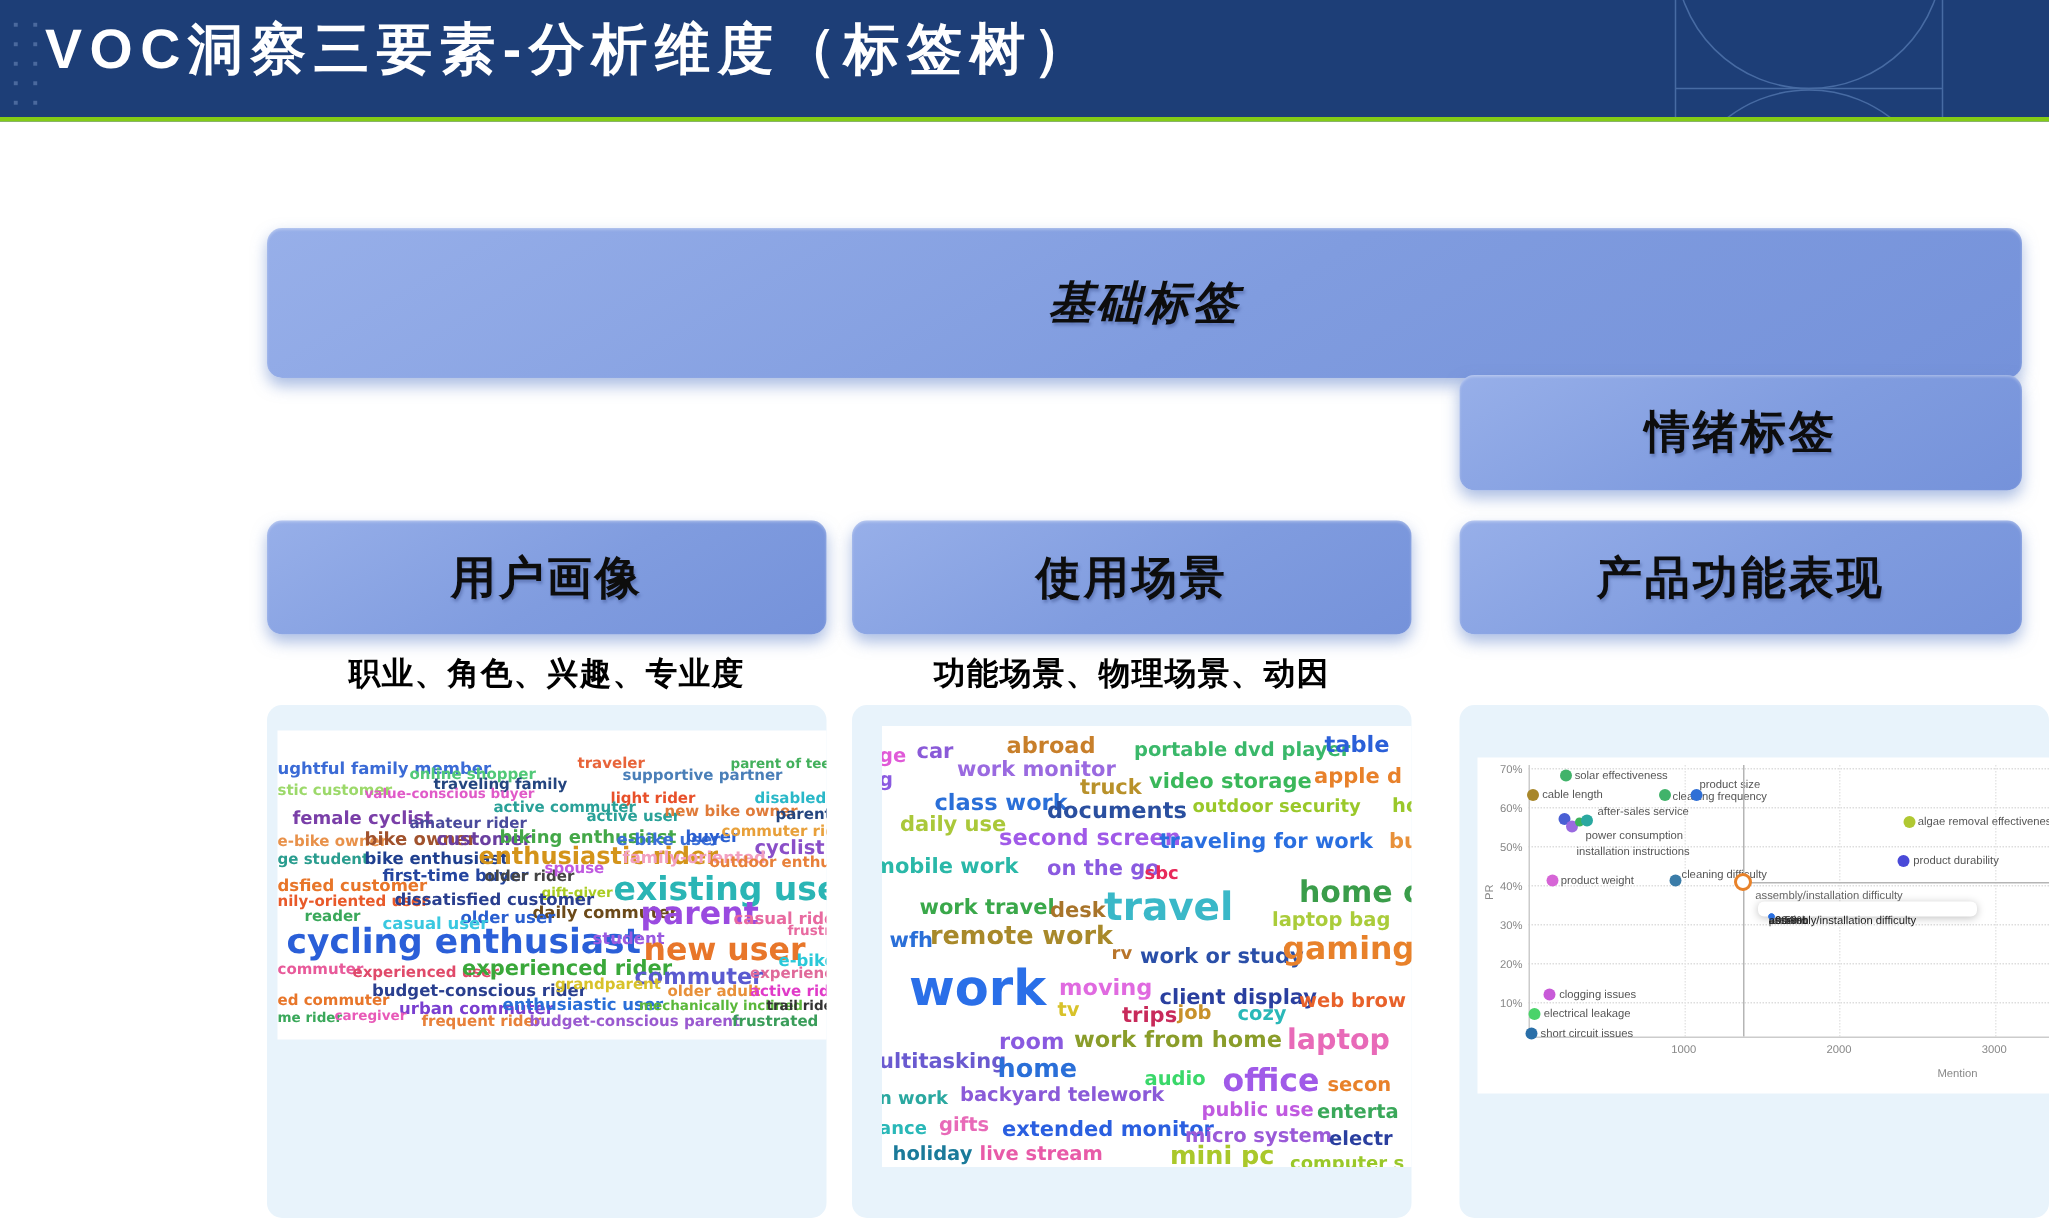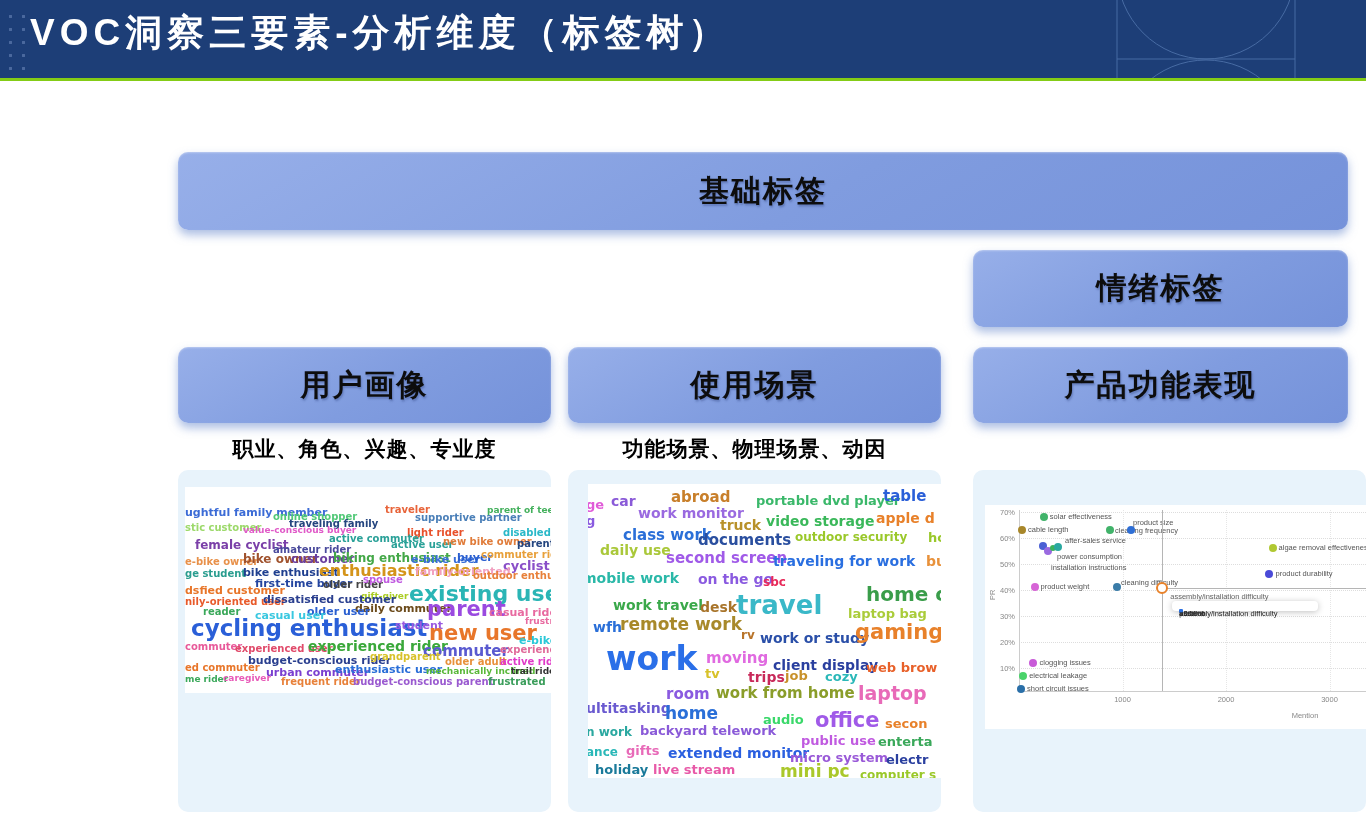--- a/index.html
+++ b/index.html
@@ -13,21 +13,21 @@
   .dots{position:absolute;left:4px;top:10px;width:30px;height:60px;
         background-image:radial-gradient(rgba(150,175,220,.38) 1.4px,transparent 1.6px);
         background-size:13px 13px;}
   .deco{position:absolute;left:1110px;top:0;}
   
   .box{position:absolute;border-radius:10px;display:flex;align-items:center;justify-content:center;
        background:linear-gradient(150deg,#97afe9 0%,#809cdf 55%,#7592da 100%);
        box-shadow:0 5px 10px rgba(104,136,204,.55), inset 0 1px 2px rgba(255,255,255,.35);
        font-size:30px;font-weight:600;color:#0d0d0d;letter-spacing:2px;
        text-shadow:1px 2px 2px rgba(40,60,120,.35);}
-  .b-root{left:178px;top:152px;width:1170px;height:78px;}
+  .b-root{left:178px;top:152px;width:1170px;height:100px;font-style:italic;}
   .b-stat{left:178px;top:250px;width:763px;height:77px;}
   .b-emo {left:973px;top:250px;width:375px;height:77px;}
   .b-u   {left:178px;top:347px;width:373px;height:76px;}
   .b-s   {left:568px;top:347px;width:373px;height:76px;}
   .b-p   {left:973px;top:347px;width:375px;height:76px;}
   .cap{position:absolute;top:434px;height:30px;display:flex;align-items:center;justify-content:center;
        font-size:21px;font-weight:600;color:#000;letter-spacing:1px;}
   .cap1{left:178px;width:373px;} .cap2{left:568px;width:373px;} .cap3{left:960px;width:406px;}
   
   .panel{position:absolute;top:470px;height:342px;background:#e8f3fb;border-radius:10px;}

